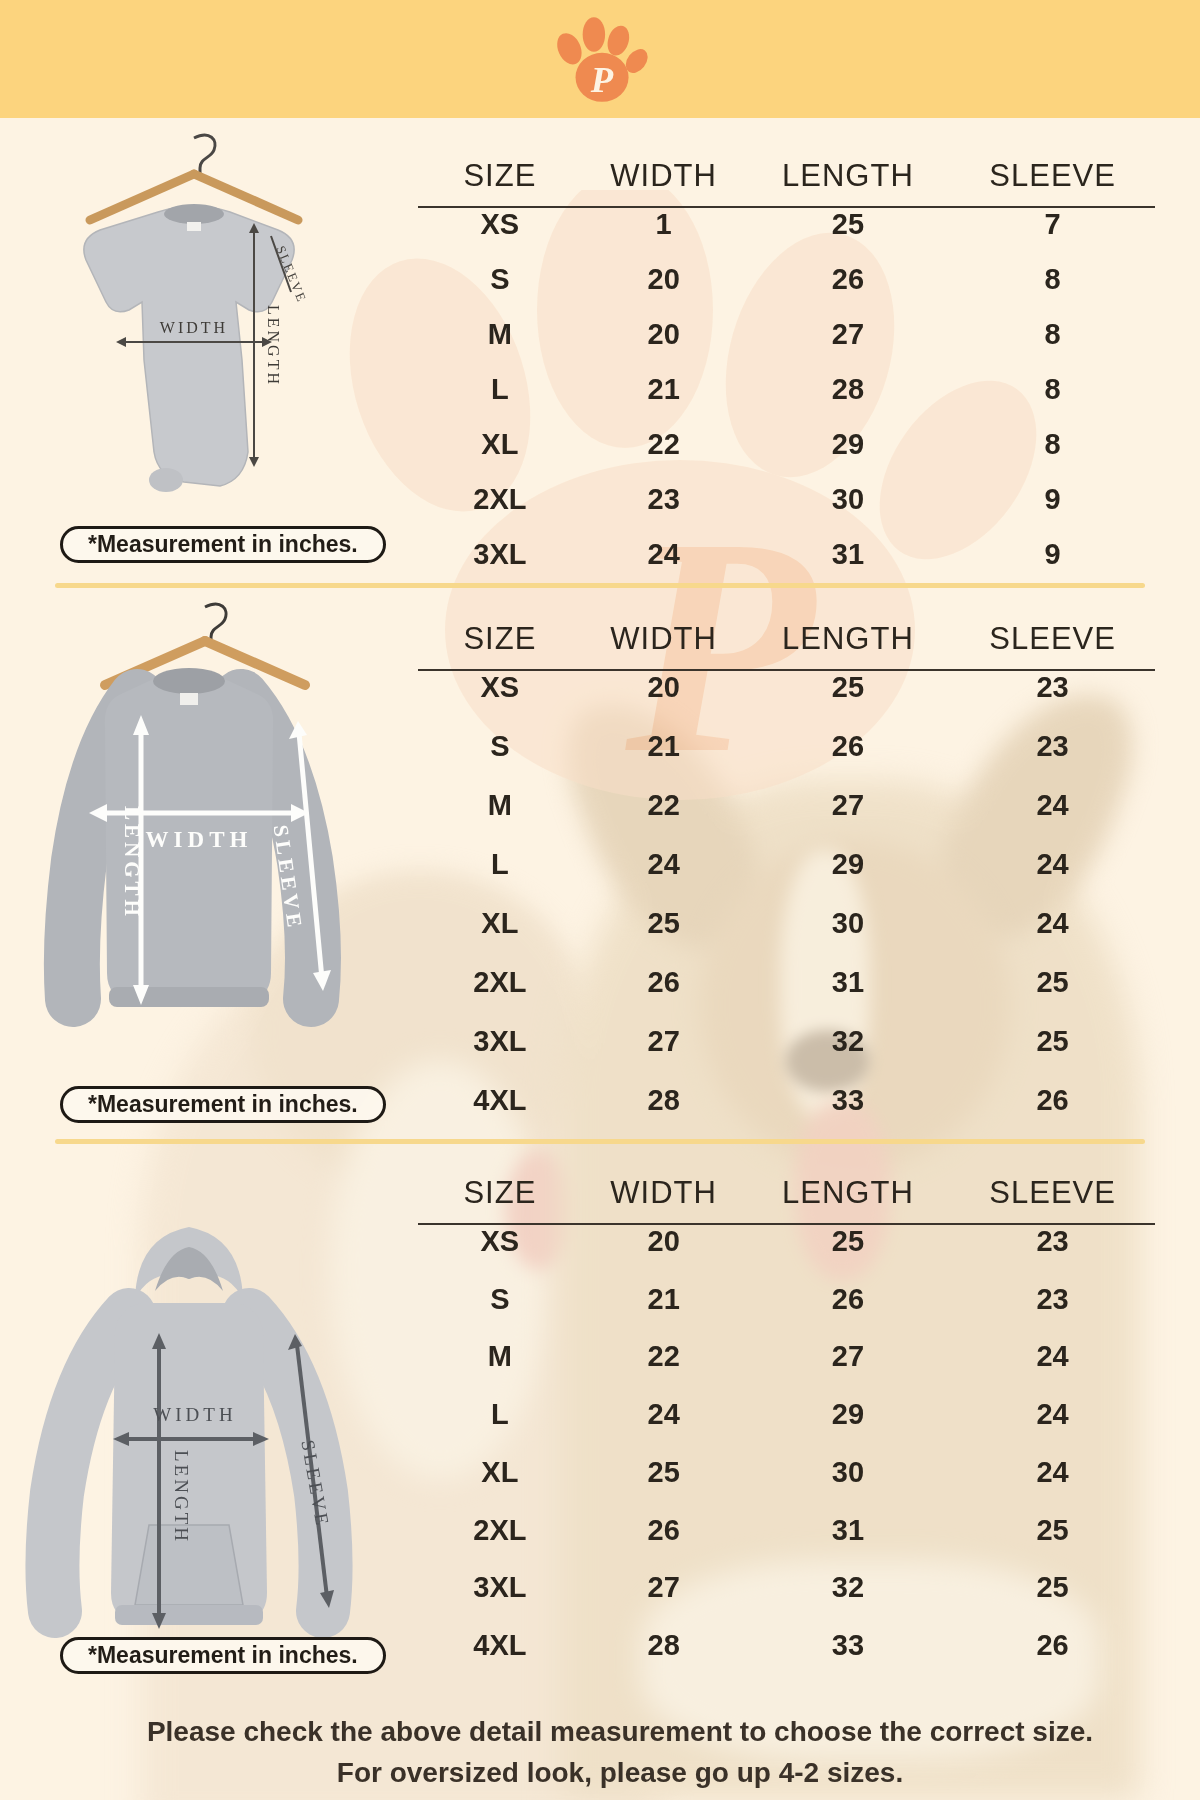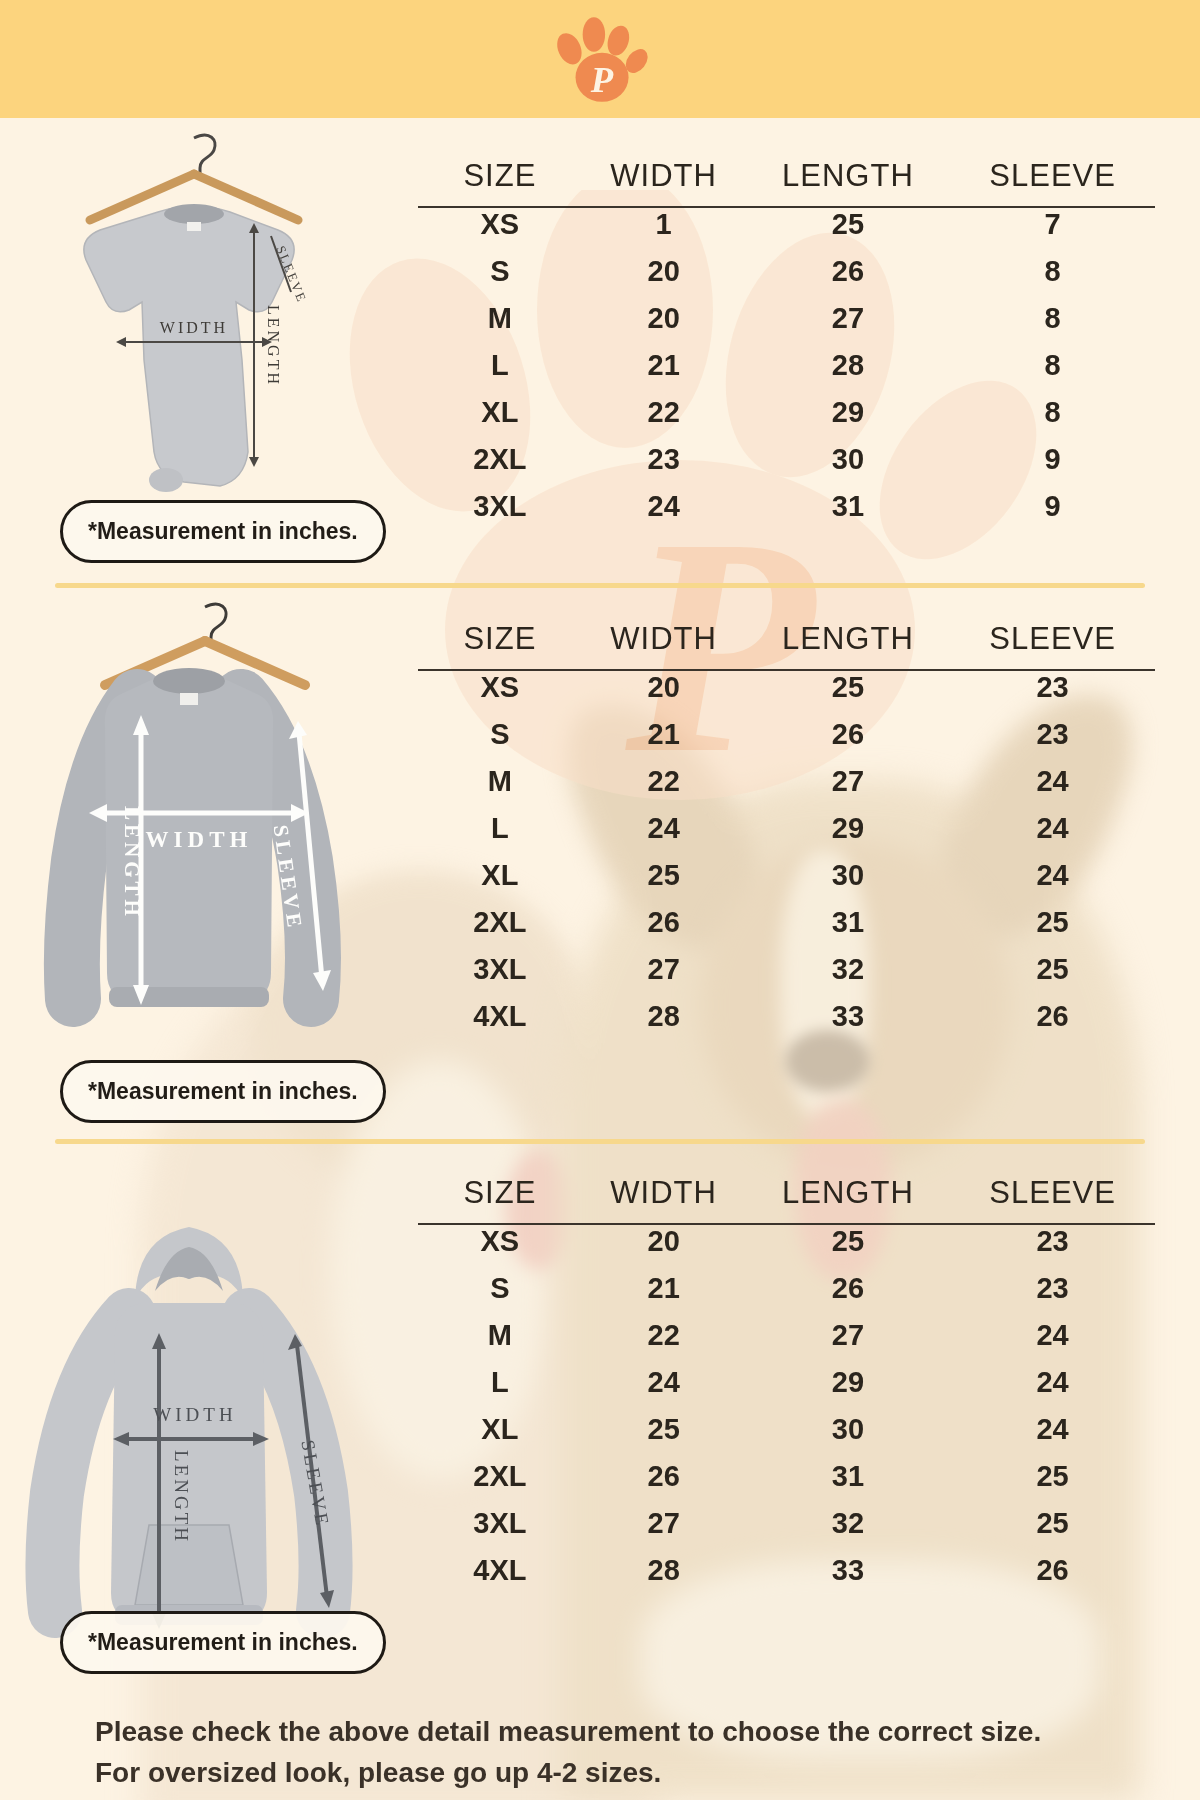--- a/index.html
+++ b/index.html
@@ -38,36 +38,36 @@
   #s2{top:595px;height:542px;}
   #s3{top:1147px;height:553px;}
   .divider{position:absolute;left:55px;width:1090px;height:5px;background:#f7d88c;border-radius:3px;z-index:4;}
   #d1{top:583px;} #d2{top:1139px;}
 
   .figure-col{width:378px;position:relative;flex:0 0 auto;display:flex;justify-content:center;}
   .fig{display:block;}
   #s1 .fig{margin-top:12px;} #s2 .fig{margin-top:6px;} #s3 .fig{margin-top:56px;}
 
   .pill{position:absolute;left:60px;background:rgba(253,248,238,.93);border:3px solid #1e1a15;
-        border-radius:40px;padding:15px 25px;font-size:23px;font-weight:bold;color:#221d17;
+        border-radius:40px;padding:2px 25px;font-size:23px;font-weight:bold;color:#221d17;
         white-space:nowrap;z-index:5;}
   #s1 .pill{bottom:22px;} #s2 .pill{bottom:14px;} #s3 .pill{bottom:26px;}
 
   .table-col{flex:1;padding:0 45px 0 40px;display:flex;flex-direction:column;}
   .grid4{display:grid;grid-template-columns:1fr 1fr 1.25fr 1.25fr;}
   .t-head{border-bottom:2px solid #3b342c;padding-bottom:12px;}
   #s1 .t-head{margin-top:40px;} #s2 .t-head{margin-top:26px;} #s3 .t-head{margin-top:28px;}
   .th{text-align:center;font-size:31px;font-weight:normal;color:#2b251d;letter-spacing:1px;}
-  .t-body{flex:1;display:flex;flex-direction:column;justify-content:flex-start;gap:14px;}
+  .t-body{flex:1;display:flex;flex-direction:column;justify-content:space-between;gap:14px;}
   #s1 .t-body{margin-bottom:14px;} #s2 .t-body{margin-bottom:20px;} #s3 .t-body{margin-bottom:38px;}
   .td{text-align:center;font-size:29px;font-weight:bold;color:#2b251d;}
 
   
   .footer{position:absolute;top:1712px;left:95px;right:55px;z-index:5;
-          font-size:28px;font-weight:bold;color:#3a3128;line-height:1.45;}
+          font-size:28px;font-weight:bold;color:#3a3128;line-height:1.45;text-align:center;}
 
   
   .svg-label{font-family:"Liberation Serif",serif;}
 </style>
 </head>
 <body>
 
 <div class="page">
 
   <div class="photo">

